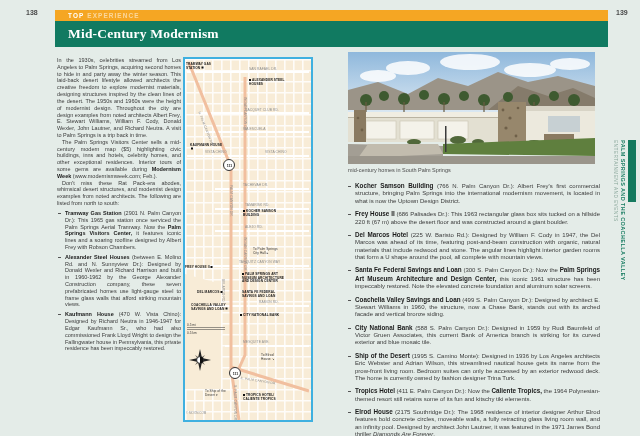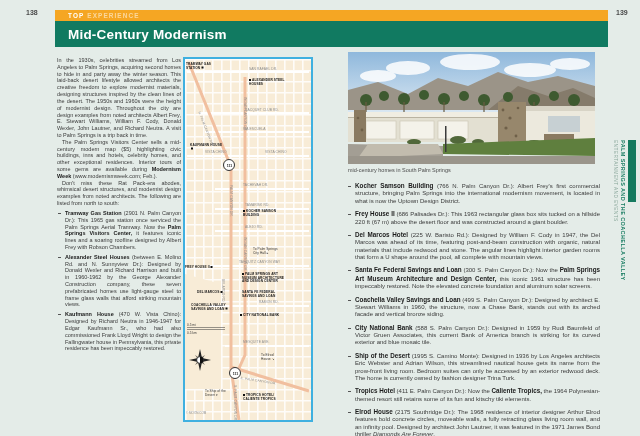--- a/index.html
+++ b/index.html
@@ -3,21 +3,21 @@
 <meta charset="utf-8">
 <style>
   html,body{margin:0;padding:0;}
   body{width:640px;height:436px;background:#e4ece8;font-family:"Liberation Sans",sans-serif;position:relative;overflow:hidden;color:#3b3b3b;}
   .abs{position:absolute;}
   
   .kicker-bar{position:absolute;left:55px;top:10px;width:553px;height:11px;background:#f5a623;display:flex;align-items:center;padding-left:13px;box-sizing:border-box;}
   .kicker-bar .k1{font-size:6.4px;font-weight:800;color:#fff;letter-spacing:1.1px;}
   .kicker-bar .k2{font-size:6.4px;font-weight:700;color:rgba(255,255,255,.55);letter-spacing:1.1px;margin-left:3px;}
   .title-bar{position:absolute;left:55px;top:21px;width:553px;height:26px;background:#117a61;display:flex;align-items:center;padding-left:13px;box-sizing:border-box;}
-  .title-bar h1{margin:0;font-size:13.5px;font-weight:700;color:#fff;letter-spacing:.2px;}
+  .title-bar h1{margin:0;font-size:13.5px;font-weight:700;color:#fff;letter-spacing:.2px;font-family:Liberation Serif, serif;}
   .pagenum{position:absolute;top:9px;font-size:7px;font-weight:700;color:#4a4a4a;}
   
   .leftcol{position:absolute;left:57px;top:57px;width:124px;font-size:5.5px;line-height:1.24;text-align:justify;}
   .leftcol p{margin:0;}
   .leftcol p.ind{text-indent:5px;}
   ul.blist{list-style:none;margin:3px 0 0 0;padding:0;}
   ul.blist li{position:relative;padding-left:8px;margin-bottom:3px;}
   .dash{position:absolute;left:1px;top:3px;width:3px;height:1px;background:#555;}
   .leftcol b,.rightcol b{color:#1a1a1a;}
   

